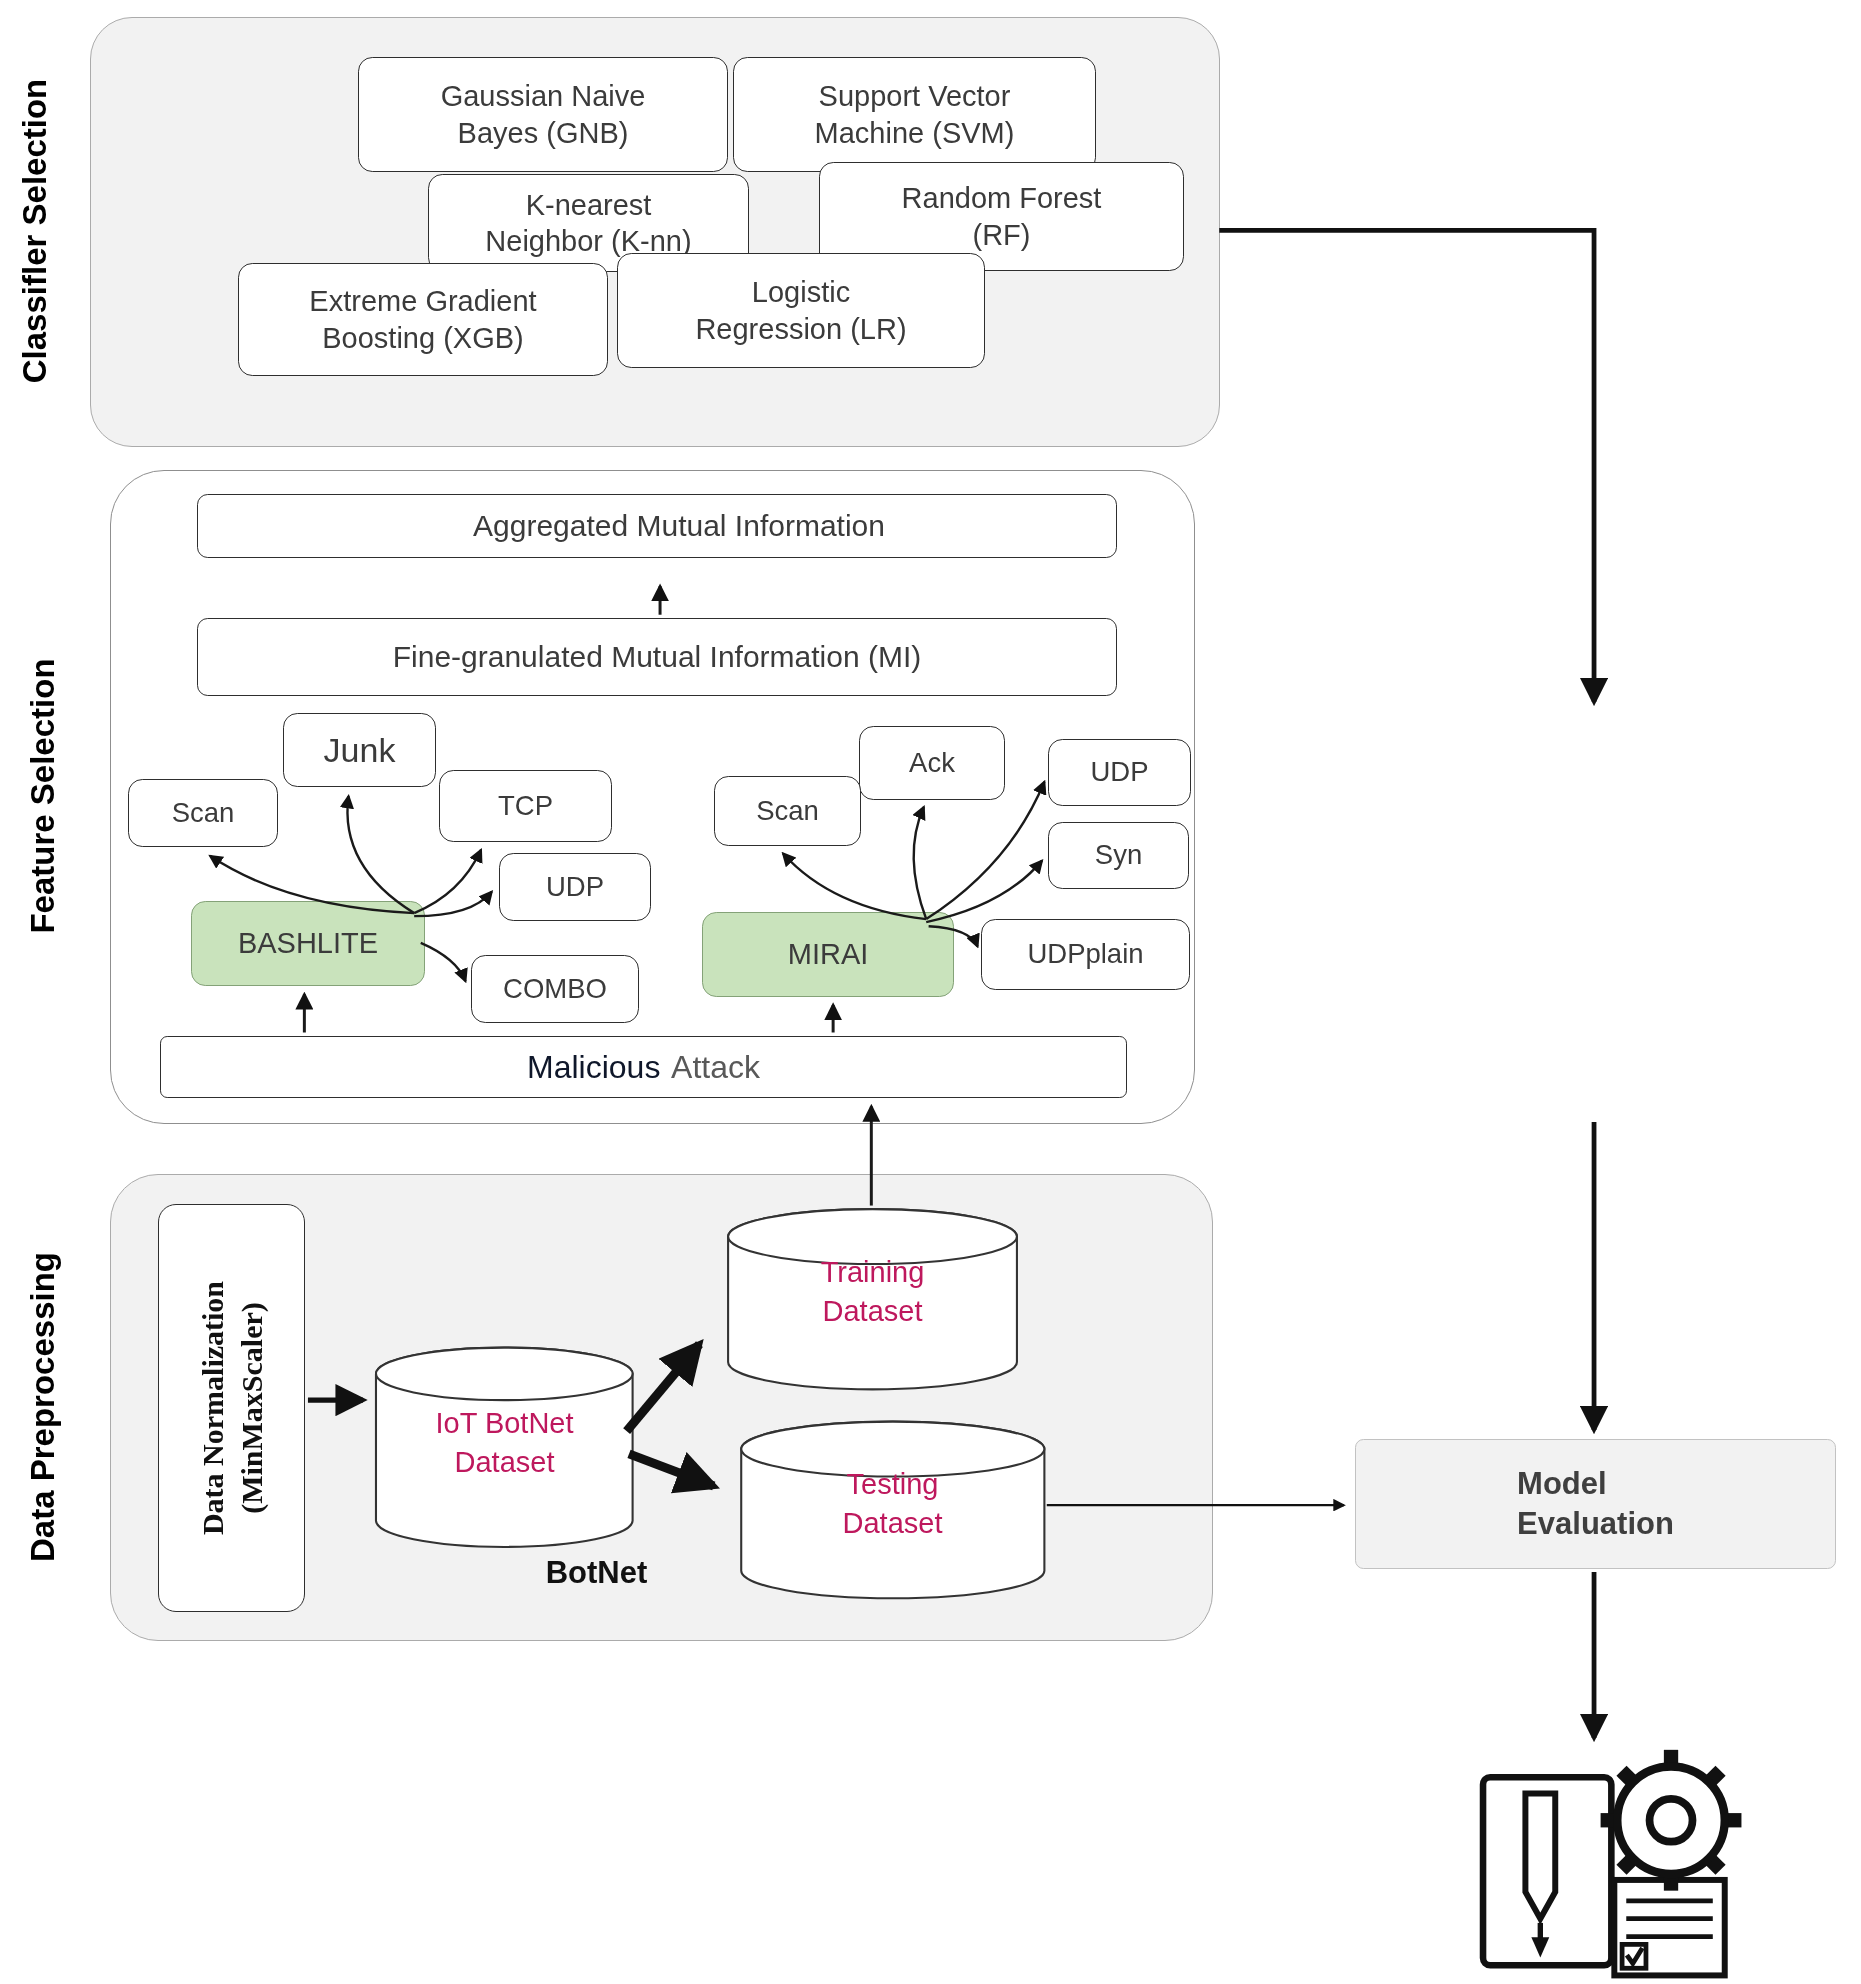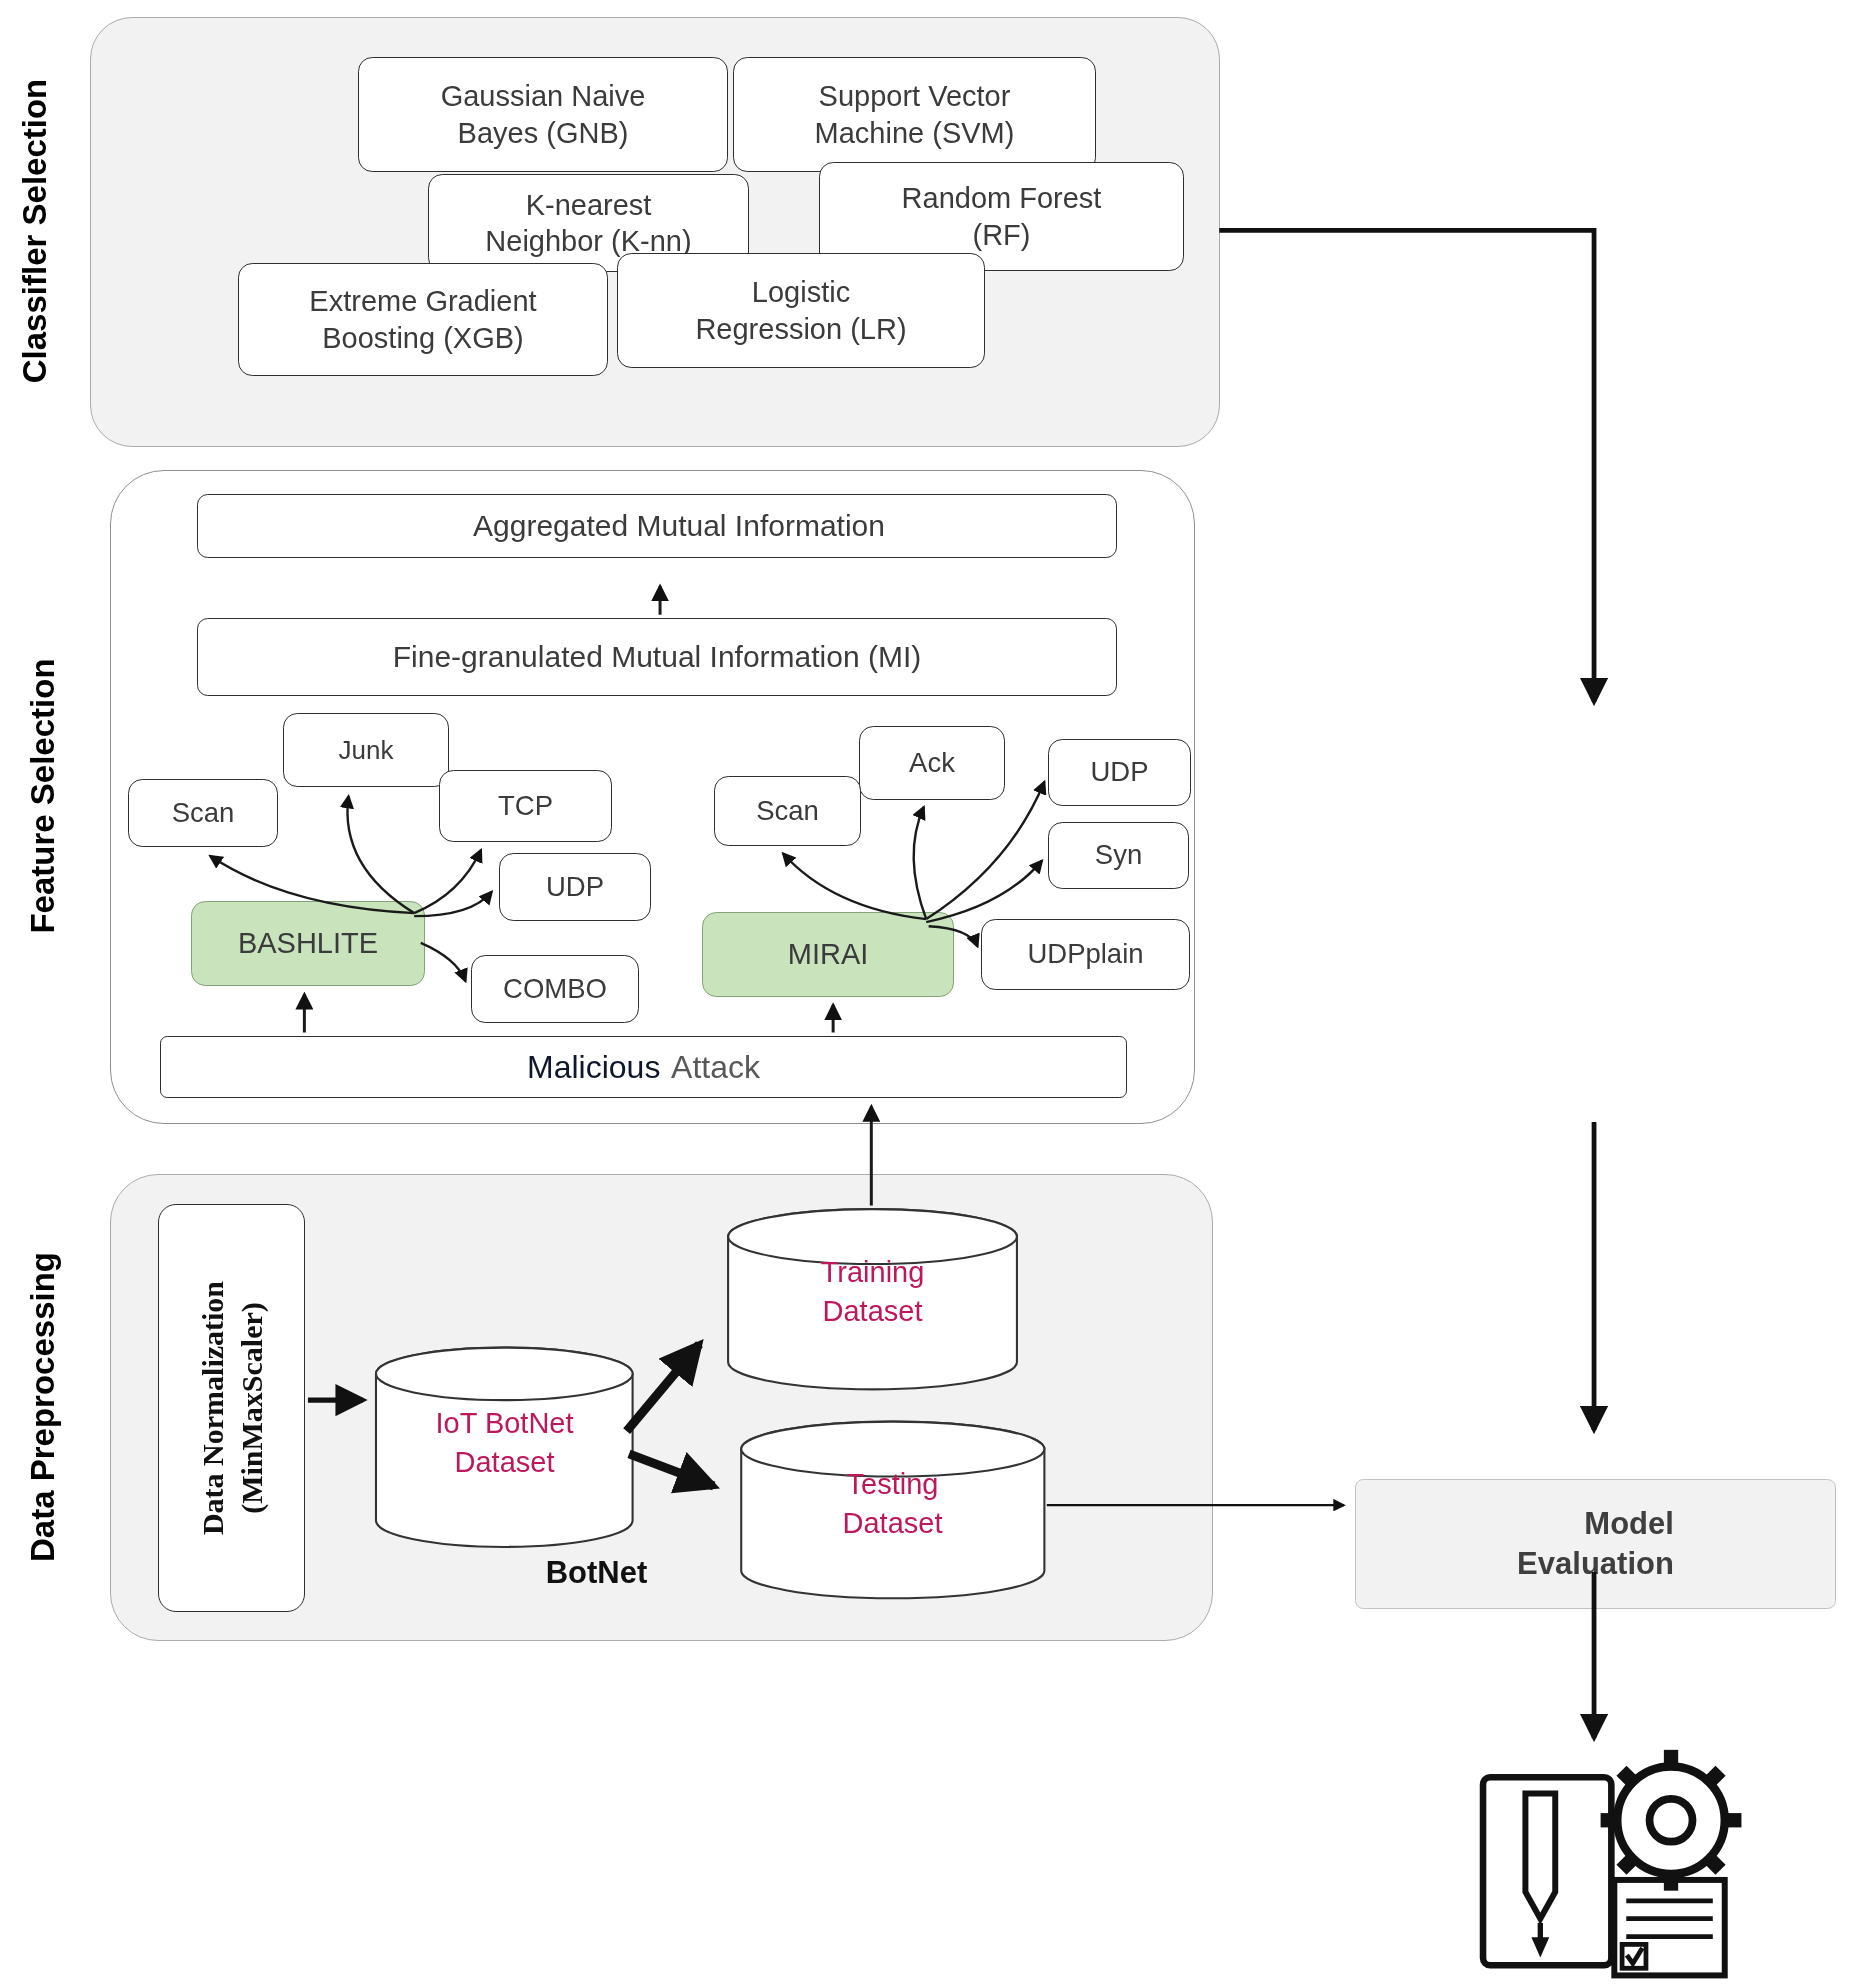--- a/index.html
+++ b/index.html
@@ -16,22 +16,22 @@
   .bar{border-radius:7.2px;font-size:32px;white-space:normal;}
   .side-label{position:absolute;font-weight:bold;font-size:33px;color:#000;
               transform:translate(-50%,-50%) rotate(-90deg);white-space:nowrap;z-index:2;}
   .overlay{position:absolute;left:0;top:0;z-index:3;pointer-events:none;}
   .cyl-label{position:absolute;text-align:center;font-size:29px;color:#be185d;
              white-space:pre-line;line-height:1.35;z-index:4;}
   .cv{position:absolute;background:#f8f8ec;border:2.4px solid #3c3c3c;border-radius:66px;
       display:flex;align-items:center;justify-content:center;text-align:center;
       font-size:33px;font-weight:bold;color:#1f1f1f;white-space:pre-line;line-height:1.35;z-index:2;box-sizing:border-box;}
   .me{position:absolute;background:#f2f2f2;border:1.8px solid #c2c2c2;border-radius:8.4px;
-      display:flex;align-items:center;justify-content:center;text-align:right;
-      font-size:31px;font-weight:bold;color:#3f3f3f;white-space:pre-line;line-height:1.3;z-index:2;box-sizing:border-box;margin-top:40px;}
+      display:flex;align-items:center;justify-content:center;text-align:left;
+      font-size:31px;font-weight:bold;color:#3f3f3f;white-space:pre-line;line-height:1.3;z-index:2;box-sizing:border-box;}
   .norm-inner{position:absolute;left:50%;top:50%;transform:translate(-50%,-50%) rotate(-90deg);
               width:382px;text-align:center;font-family:"Liberation Serif",serif;font-weight:bold;
               font-size:30px;color:#111;white-space:pre-line;line-height:1.3;}
   .report{position:absolute;text-align:center;font-weight:bold;font-size:31px;color:#111;z-index:4;}
   .mal-red{color:#0f172a;}
   .mal-gray{color:#595959;margin-left:10.7px;}
 </style>
 </head>
 <body>
 
@@ -54,21 +54,21 @@
   <div class="box" style="left:819px;top:162px;width:365px;height:109px;">Random Forest
 (RF)</div>
   <div class="box" style="left:238px;top:263px;width:370px;height:113px;">Extreme Gradient
 Boosting (XGB)</div>
   <div class="box" style="left:617px;top:253px;width:368px;height:115px;">Logistic
 Regression (LR)</div>
 
   <div class="box wide" style="left:197px;top:494px;width:920px;height:64px;padding-left:44px;">Aggregated Mutual Information</div>
   <div class="box wide" style="left:197px;top:618px;width:920px;height:78px;">Fine-granulated Mutual Information (MI)</div>
 
-  <div class="box" style="left:283px;top:713px;width:166px;height:74px;font-size:26px;">Junk</div>
+  <div class="box" style="left:283px;top:713px;width:153px;height:74px;font-size:34px;">Junk</div>
   <div class="box" style="left:128px;top:779px;width:150px;height:68px;font-size:27.5px;">Scan</div>
   <div class="box" style="left:439px;top:770px;width:173px;height:72px;font-size:27.5px;">TCP</div>
   <div class="box" style="left:499px;top:853px;width:152px;height:68px;font-size:27.5px;">UDP</div>
   <div class="box green" style="left:191px;top:901px;width:234px;height:85px;">BASHLITE</div>
   <div class="box" style="left:471px;top:955px;width:168px;height:68px;font-size:27.5px;">COMBO</div>
 
   <div class="box" style="left:859px;top:726px;width:146px;height:74px;font-size:27.5px;">Ack</div>
   <div class="box" style="left:714px;top:776px;width:147px;height:70px;font-size:27.5px;">Scan</div>
   <div class="box" style="left:1048px;top:739px;width:143px;height:67px;font-size:27.5px;">UDP</div>
   <div class="box" style="left:1048px;top:822px;width:141px;height:67px;font-size:27.5px;">Syn</div>

